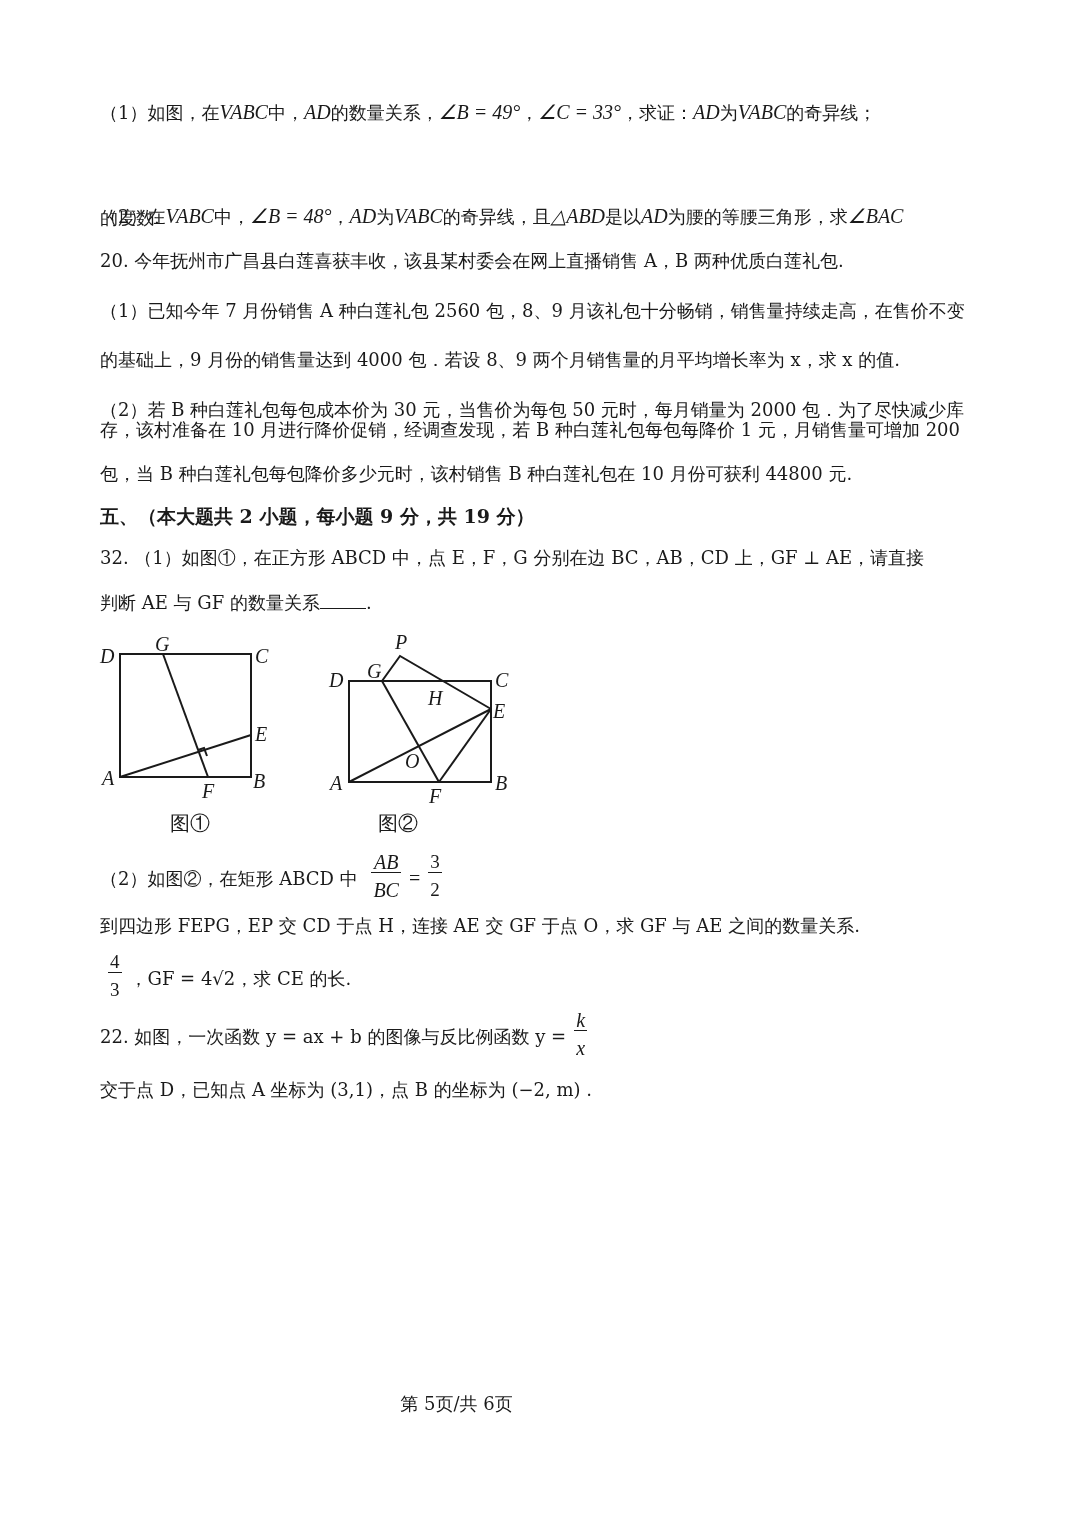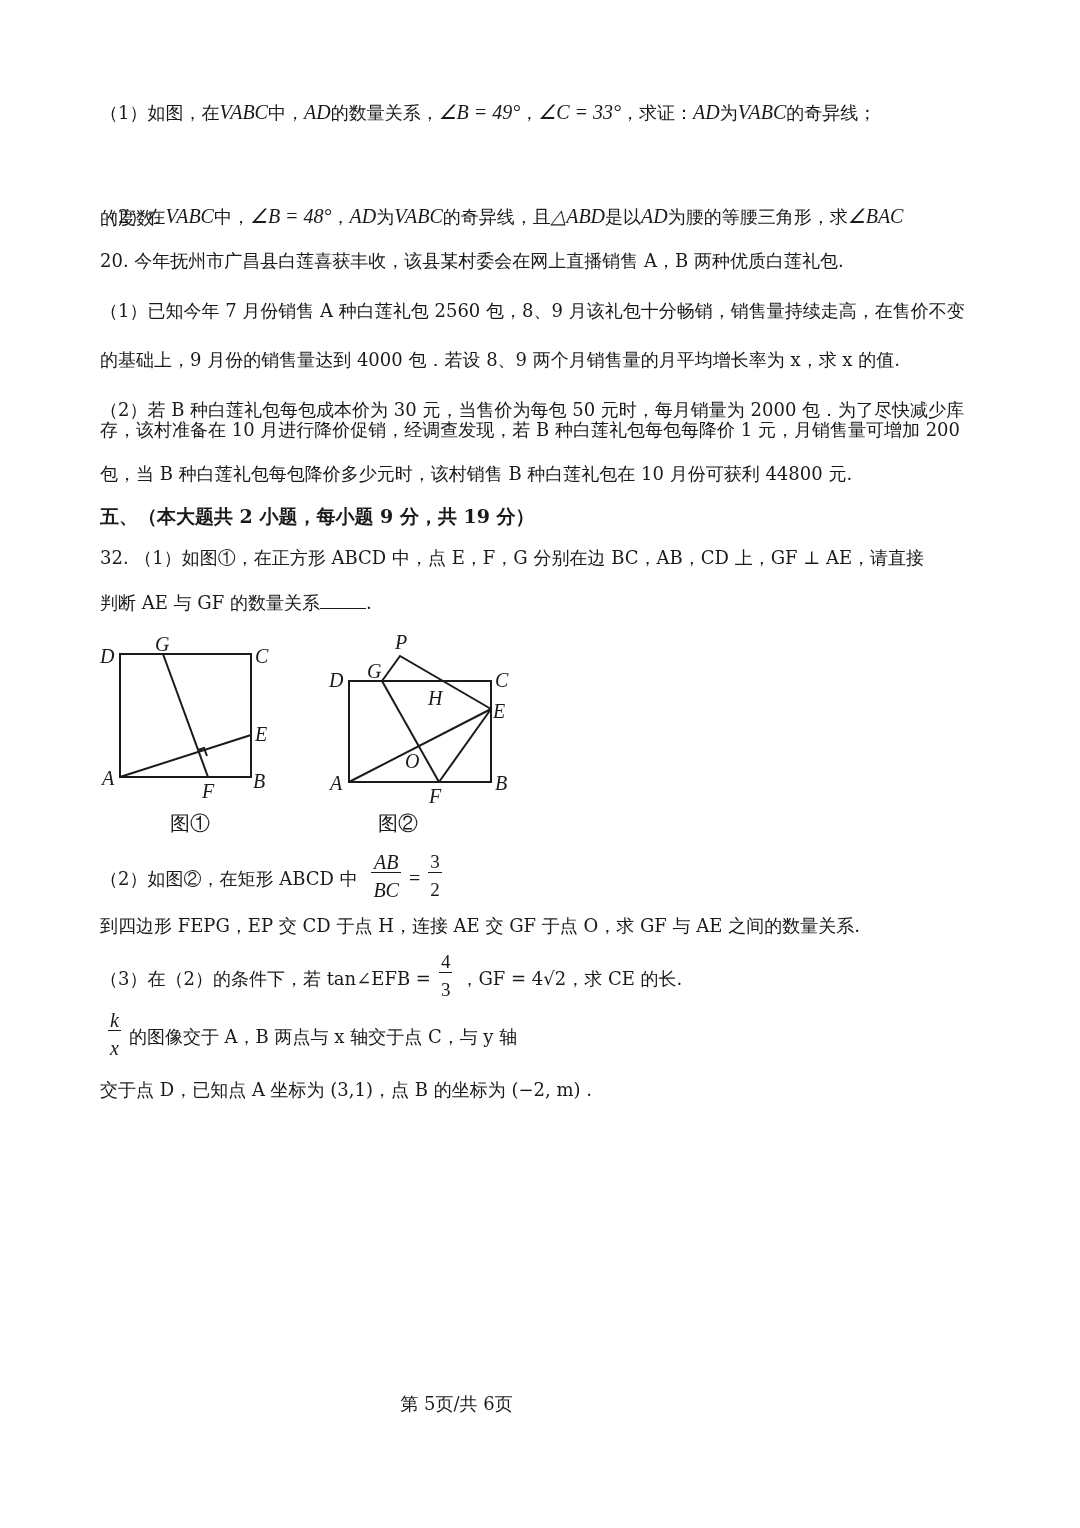--- a/index.html
+++ b/index.html
@@ -85,21 +85,21 @@
 </svg>
 <div class="caption" style="left:378px; top:810px;">图②</div>
 
 <div class="line" style="top:852px; line-height:44px;">
   <span>（2）如图②，在矩形 ABCD 中</span>
   <span class="frac"><span class="num m">AB</span><span class="den m">BC</span></span><span class="n">=</span><span class="frac"><span class="num">3</span><span class="den">2</span></span>
 </div>
 <div class="line" style="top:914px;">到四边形 FEPG，EP 交 CD 于点 H，连接 AE 交 GF 于点 O，求 GF 与 AE 之间的数量关系.</div>
 
 <div class="line" style="top:952px; line-height:44px;">
-  <span>（3）在（2）的条件下，若 tan∠EFB =</span><span class="frac"><span class="num">4</span><span class="den">3</span></span><span>，GF = 4√2，求 CE 的长.</span>
+  <span class="frac"><span class="num">4</span><span class="den">3</span></span><span>，GF = 4√2，求 CE 的长.</span>
 </div>
 
 <div class="line" style="top:1010px; line-height:44px;">
-  <span class="frac"><span class="num m">k</span><span class="den m">x</span></span><span>的图像交于 A，B 两点与 x 轴交于点 C，与 y 轴</span>
+  <span>22. 如图，一次函数 y = ax + b 的图像与反比例函数 y =</span><span class="frac"><span class="num m">k</span><span class="den m">x</span></span>
 </div>
 <div class="line" style="top:1078px;">交于点 D，已知点 A 坐标为 (3,1)，点 B 的坐标为 (−2, m) .</div>
 
 <div class="footer">第 5页/共 6页</div>
 
 </body></html>

